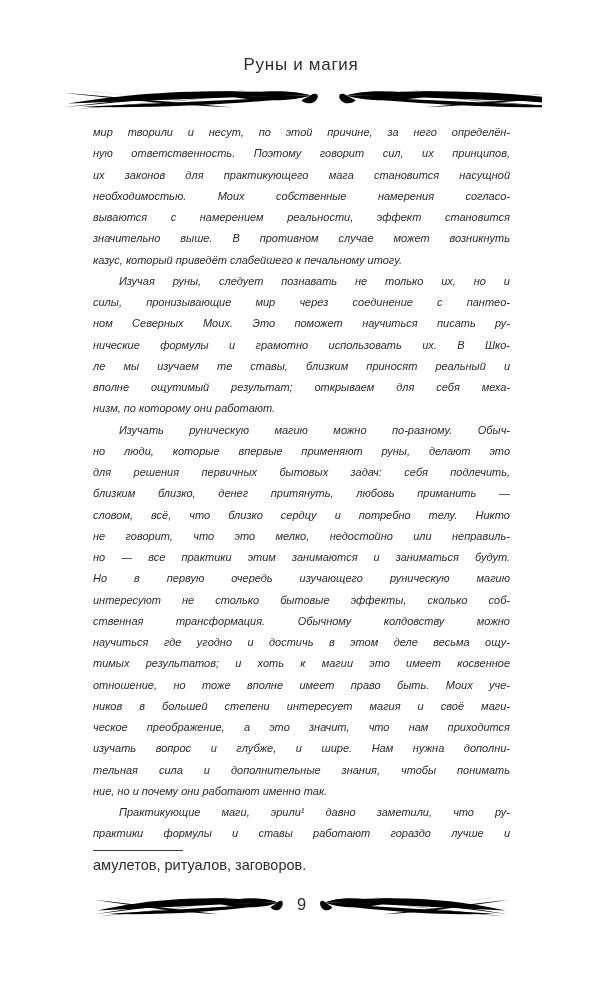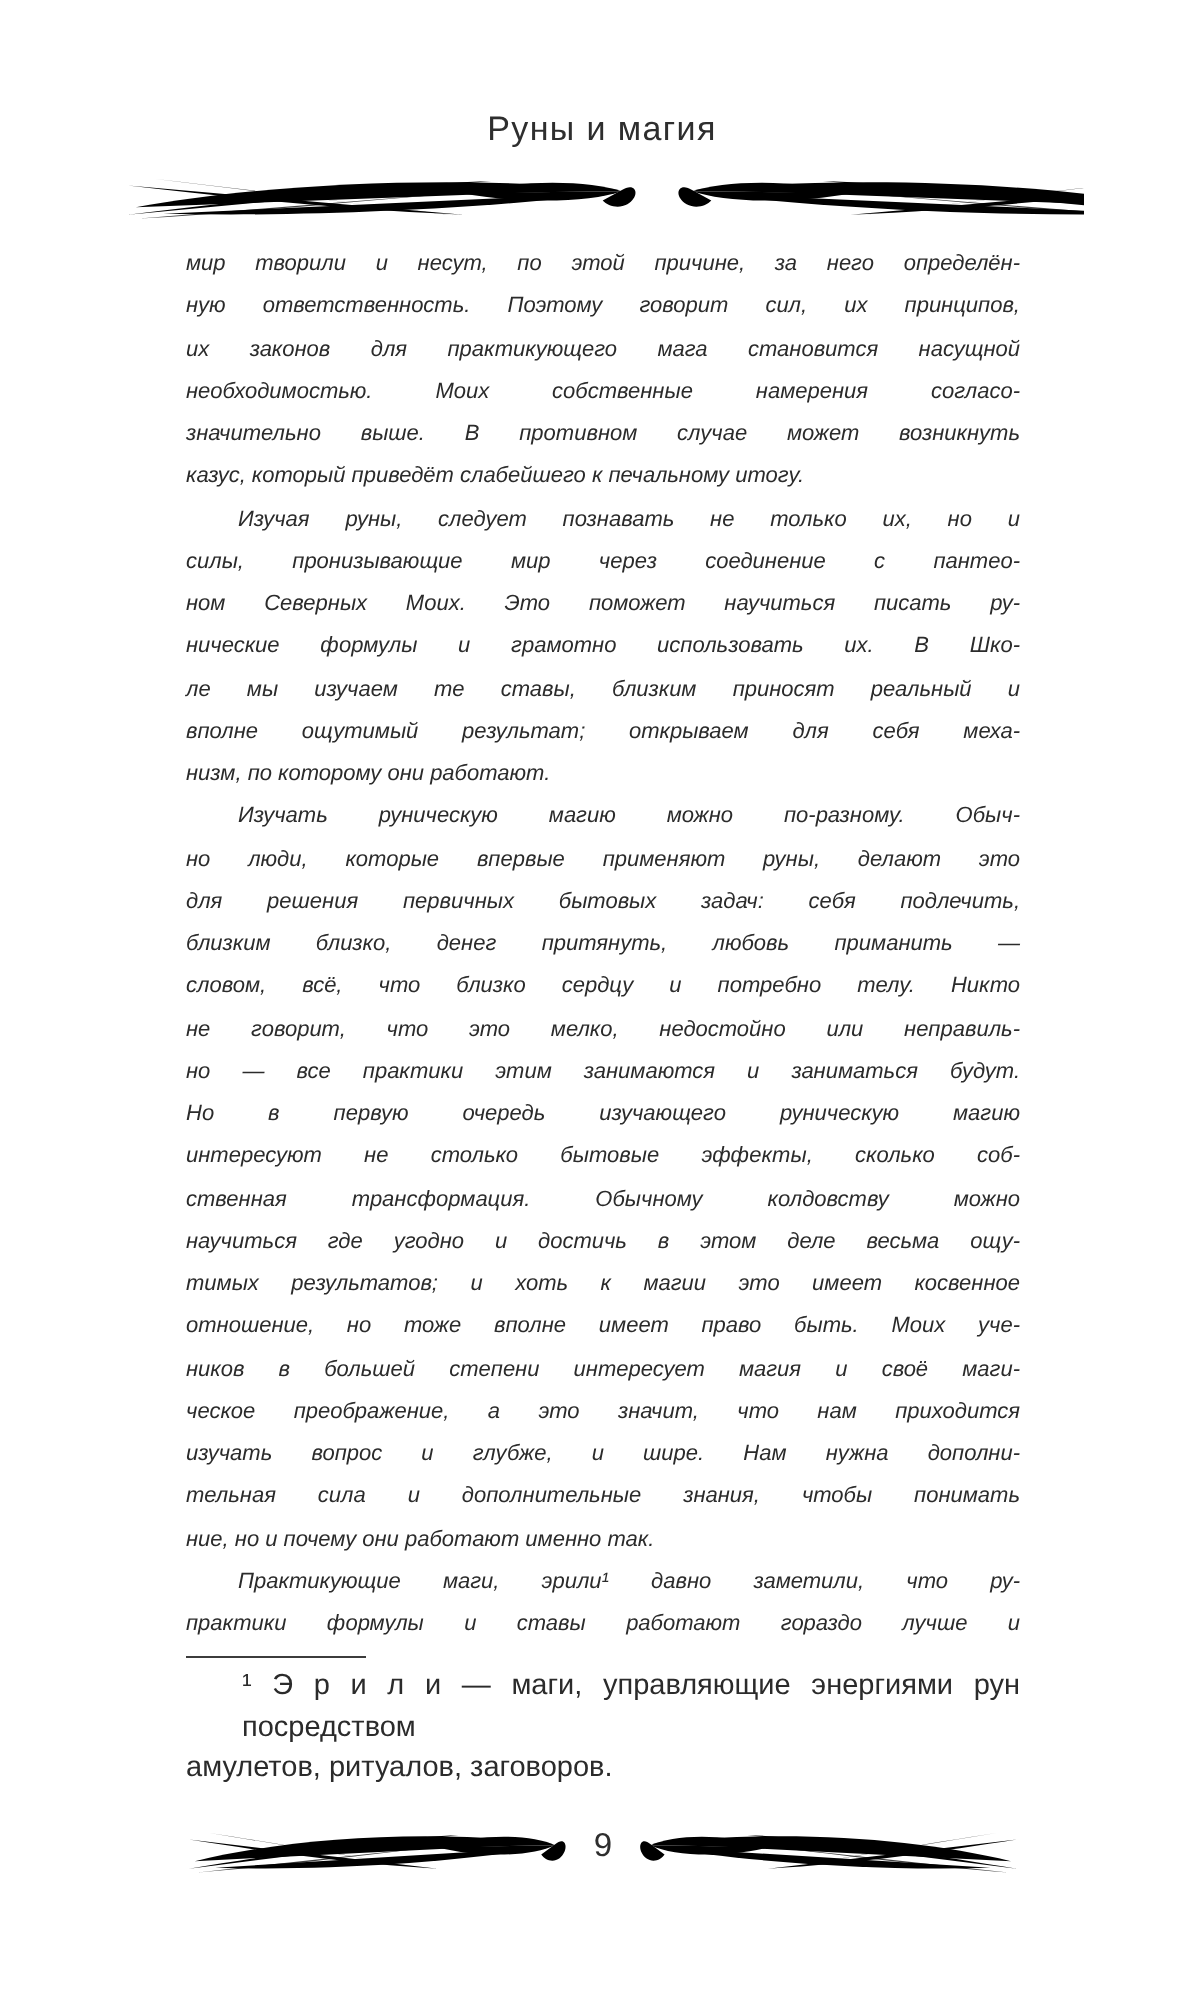--- a/index.html
+++ b/index.html
@@ -94,20 +94,21 @@
     <use href="#half-flourish" transform="translate(2,0)"></use>
     <use href="#half-flourish" transform="translate(542,0) scale(-1,1)"></use>
   </svg>
 
   <div class="page-body">
       <div class="para">
         <div class="line">мир творили и несут, по этой причине, за него определён-</div>
         <div class="line">ную ответственность. Поэтому говорит сил, их принципов,</div>
         <div class="line">их законов для практикующего мага становится насущной</div>
         <div class="line">необходимостью. Моих собственные намерения согласо-</div>
+        <div class="line">вываются с намерением реальности, эффект становится</div>
         <div class="line">значительно выше. В противном случае может возникнуть</div>
         <div class="line last">казус, который приведёт слабейшего к печальному итогу.</div>
       </div>
       <div class="para">
         <div class="line indent">Изучая руны, следует познавать не только их, но и</div>
         <div class="line">силы, пронизывающие мир через соединение с пантео-</div>
         <div class="line">ном Северных Моих. Это поможет научиться писать ру-</div>
         <div class="line">нические формулы и грамотно использовать их. В Шко-</div>
         <div class="line">ле мы изучаем те ставы, близким приносят реальный и</div>
         <div class="line">вполне ощутимый результат; открываем для себя меха-</div>
@@ -134,21 +135,20 @@
         <div class="line last">ние, но и почему они работают именно так.</div>
       </div>
       <div class="para">
         <div class="line indent">Практикующие маги, эрили¹ давно заметили, что ру-</div>
         <div class="line">практики формулы и ставы работают гораздо лучше и</div>
       </div>
     </div>
 
   <div class="footnote-rule"></div>
   <div class="footnote">
-      <div class="line indent">¹ Э р и л и — маги, управляющие энергиями рун посредством</div>
       <div class="line last">амулетов, ритуалов, заговоров.</div>
     </div>
 
   <div class="footer-row">
     <svg class="flourish footer-flourish" viewBox="0 0 262 32" preserveAspectRatio="none">
       <use href="#half-flourish"></use>
     </svg>
     <span class="page-number">9</span>
     <svg class="flourish footer-flourish" viewBox="0 0 262 32" preserveAspectRatio="none">
       <use href="#half-flourish" transform="translate(262,0) scale(-1,1)"></use>

